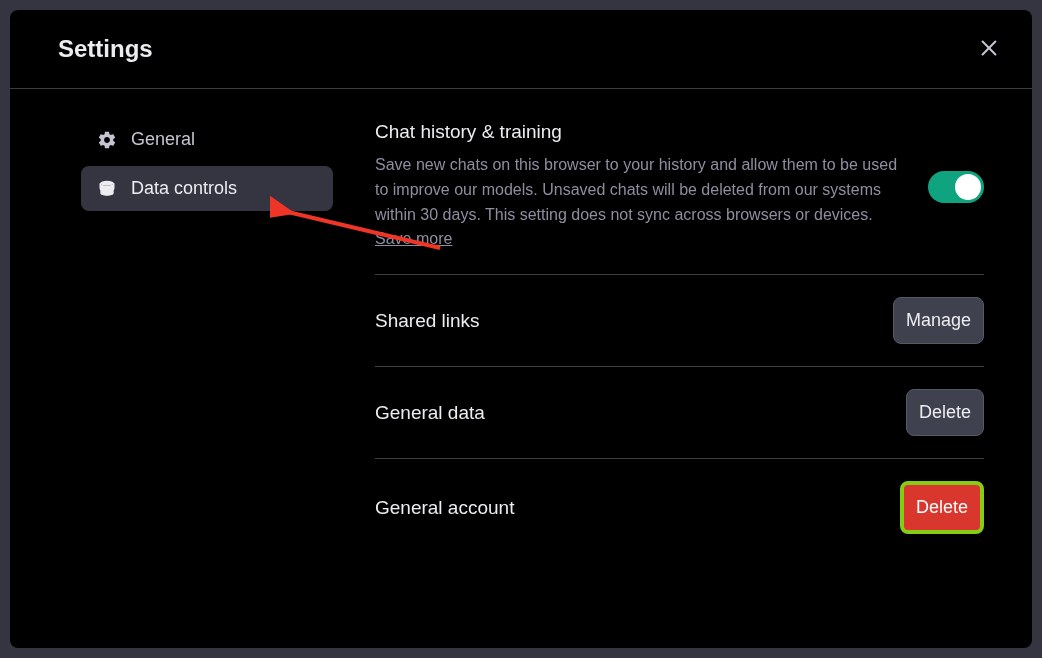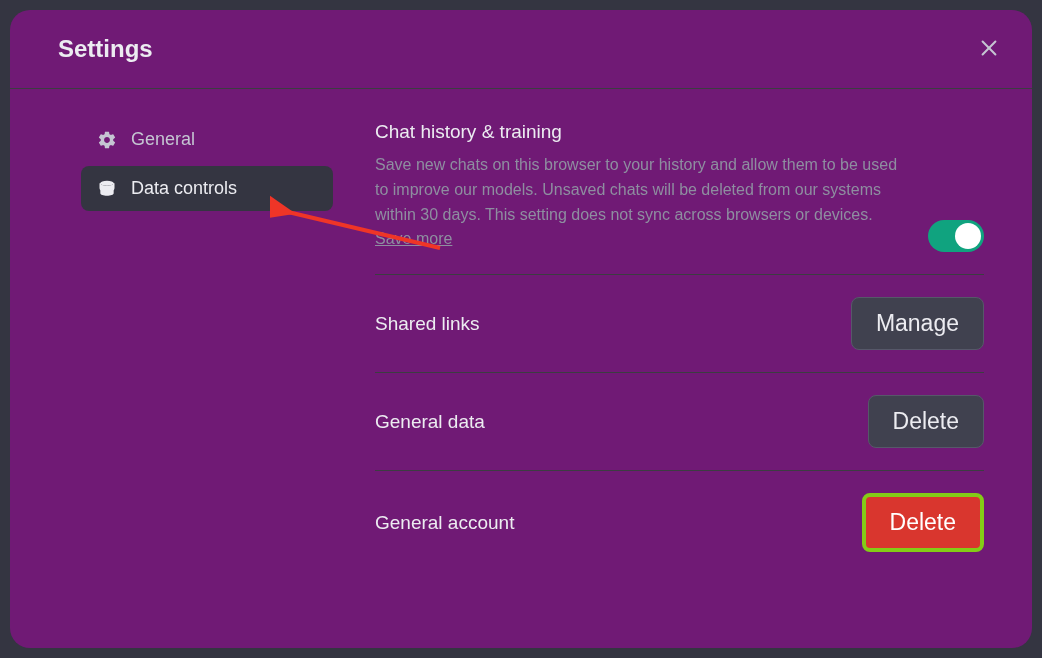--- a/index.html
+++ b/index.html
@@ -14,22 +14,22 @@
       height: 658px;
       overflow: hidden;
       position: relative;
     }
     .modal {
       position: absolute;
       top: 10px;
       left: 10px;
       right: 10px;
       bottom: 10px;
-      background: #701a75;
-      border-radius: 20px;
+      background: #000000;
+      border-radius: 8px;
       display: flex;
       flex-direction: column;
     }
     .modal-header {
       display: flex;
       justify-content: space-between;
       align-items: center;
       padding: 24px 28px 24px 48px;
       border-bottom: 1px solid #3c3d41;
     }
@@ -89,21 +89,21 @@
       justify-content: center;
       flex-shrink: 0;
     }
     .content {
       flex: 1;
       padding: 0 48px 20px 30px;
     }
     .setting-row {
       display: flex;
       justify-content: space-between;
-      align-items: flex-end;
+      align-items: center;
       padding: 22px 0;
       border-bottom: 1px solid #3c3d41;
       gap: 20px;
     }
     .setting-row.no-border {
       border-bottom: none;
     }
     .setting-row:first-child {
       padding-top: 4px;
     }
@@ -144,23 +144,23 @@
     .toggle-knob {
       position: absolute;
       right: 3px;
       top: 3px;
       width: 26px;
       height: 26px;
       background: #ffffff;
       border-radius: 50%;
     }
     .btn {
-      padding: 12px 24px;
+      padding: 12px 12px;
       border-radius: 8px;
-      font-size: 23px;
+      font-size: 18px;
       color: #ececf1;
       background: #40414f;
       border: 1px solid #565869;
       cursor: pointer;
       flex-shrink: 0;
     }
     .btn-danger {
       background: #d9362e;
       border: 4px solid #84cc16;
       color: #ffffff;

